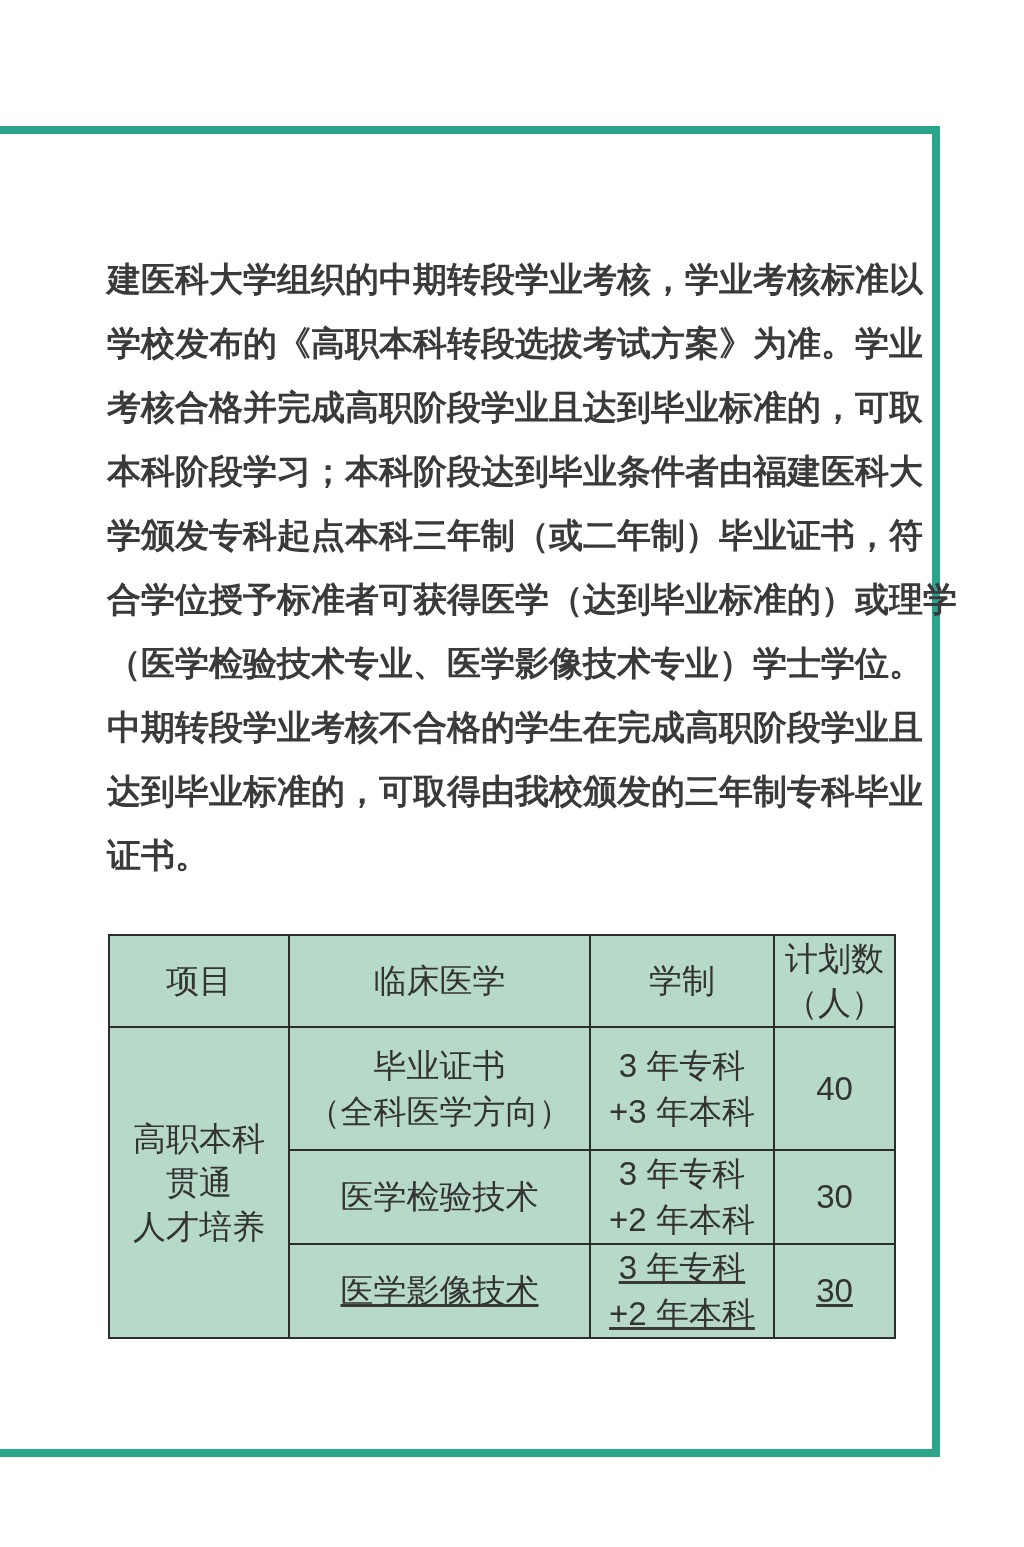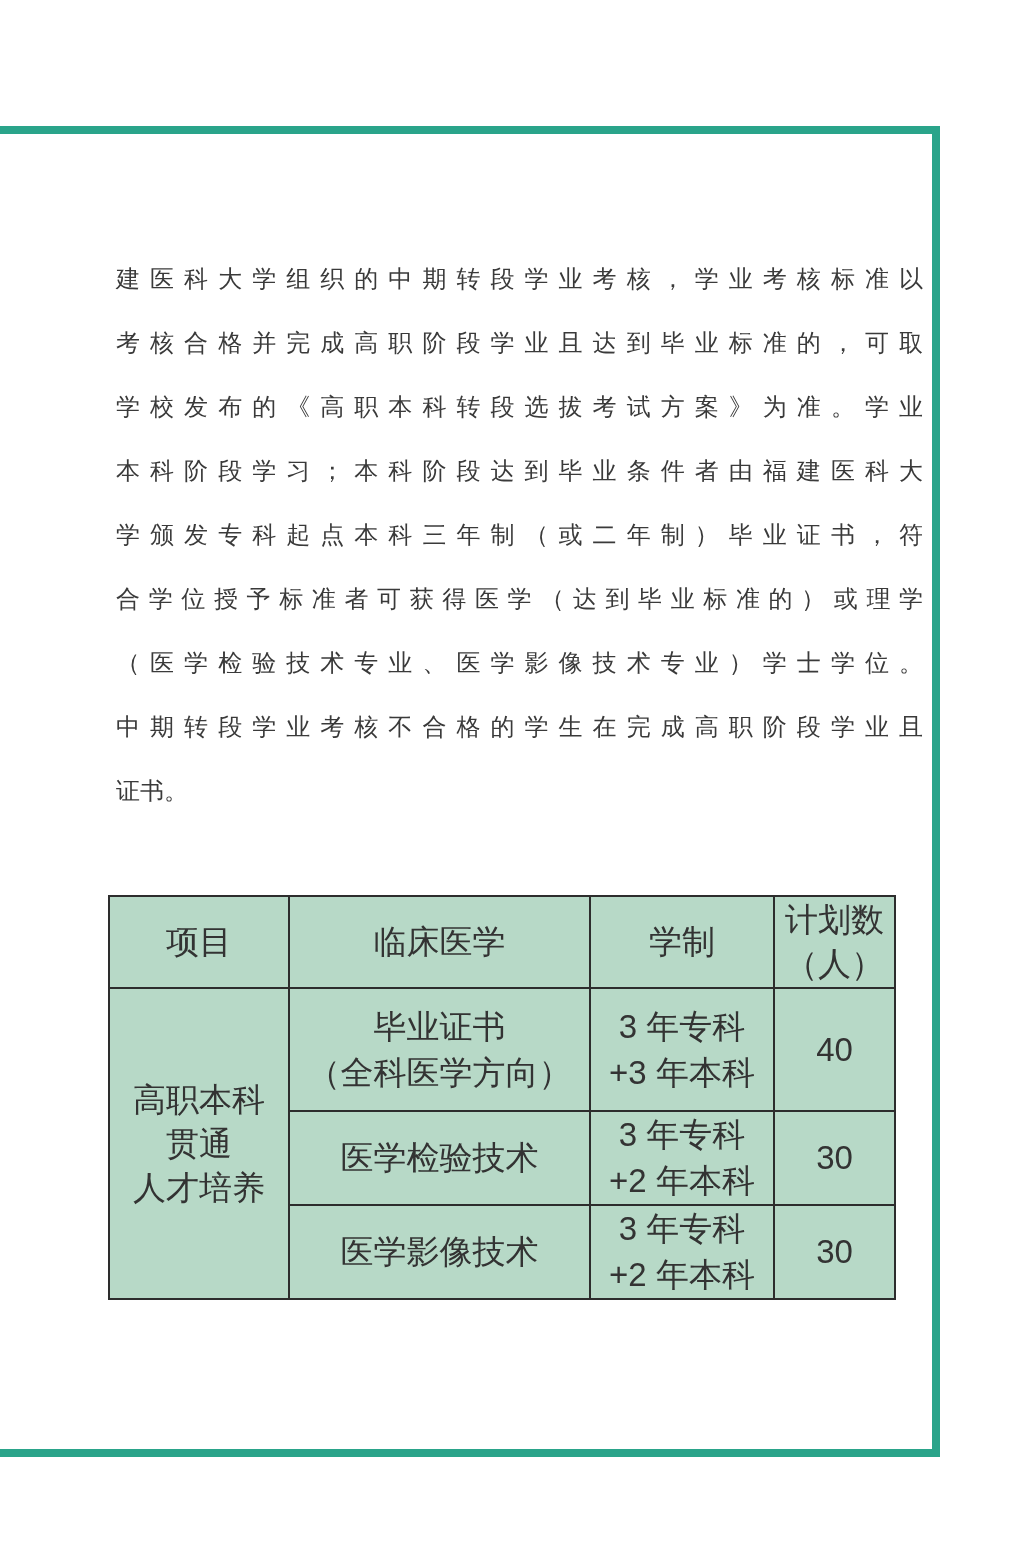--- a/index.html
+++ b/index.html
@@ -24,88 +24,90 @@
     width: 970px;
     height: 1331px;
     box-sizing: border-box;
     border: 8px solid #2aa48a;
     border-left: none;
   }
 
   
   .paragraph {
     position: absolute;
-    left: 116px;
+    left: 107px;
     top: 247px;
     width: 807px;
-    font-size: 24px;
+    font-size: 34px;
+    font-weight: bold;
   }
   .para-line {
     height: 64px;
     line-height: 64px;
     white-space: nowrap;
     text-align: justify;
     text-align-last: justify;
     text-justify: inter-character;
   }
   .para-line.last {
     text-align-last: left;
   }
 
   
   table.plan {
     position: absolute;
     left: 108px;
-    top: 895px;
+    top: 934px;
     width: 786px;
     border-collapse: collapse;
     table-layout: fixed;
   }
   table.plan th,
   table.plan td {
     border: 2px solid #2d2d2d;
     background: #b7d9c7;
     text-align: center;
     vertical-align: middle;
     font-weight: normal;
     font-size: 33px;
     color: #333333;
     padding: 0;
     overflow: hidden;
   }
   tr.row-header  { height: 92px; }
   tr.row-first   { height: 123px; }
   tr.row-second  { height: 92px; }
-  tr.row-third   { height: 93px; }
+  tr.row-third   { height: 93px; text-decoration: underline; }
 
   .cell-line {
     display: block;
     line-height: 46px;
   }
   .cell-line.tight {
     line-height: 44px;
   }
   td.num {
     font-size: 40px;
   }
 </style>
 </head>
 <body>
 
 <div class="frame"></div>
 
 <div class="paragraph">
   <div class="para-line">建医科大学组织的中期转段学业考核，学业考核标准以</div>
+  <div class="para-line">学校发布的《高职本科转段选拔考试方案》为准。学业</div>
   <div class="para-line">考核合格并完成高职阶段学业且达到毕业标准的，可取</div>
-  <div class="para-line">学校发布的《高职本科转段选拔考试方案》为准。学业</div>
   <div class="para-line">本科阶段学习；本科阶段达到毕业条件者由福建医科大</div>
   <div class="para-line">学颁发专科起点本科三年制（或二年制）毕业证书，符</div>
   <div class="para-line">合学位授予标准者可获得医学（达到毕业标准的）或理学</div>
   <div class="para-line">（医学检验技术专业、医学影像技术专业）学士学位。</div>
   <div class="para-line">中期转段学业考核不合格的学生在完成高职阶段学业且</div>
+  <div class="para-line">达到毕业标准的，可取得由我校颁发的三年制专科毕业</div>
   <div class="para-line last">证书。</div>
 </div>
 
 <table class="plan">
   <colgroup>
     <col style="width:180px">
     <col style="width:301px">
     <col style="width:184px">
     <col style="width:121px">
   </colgroup>

